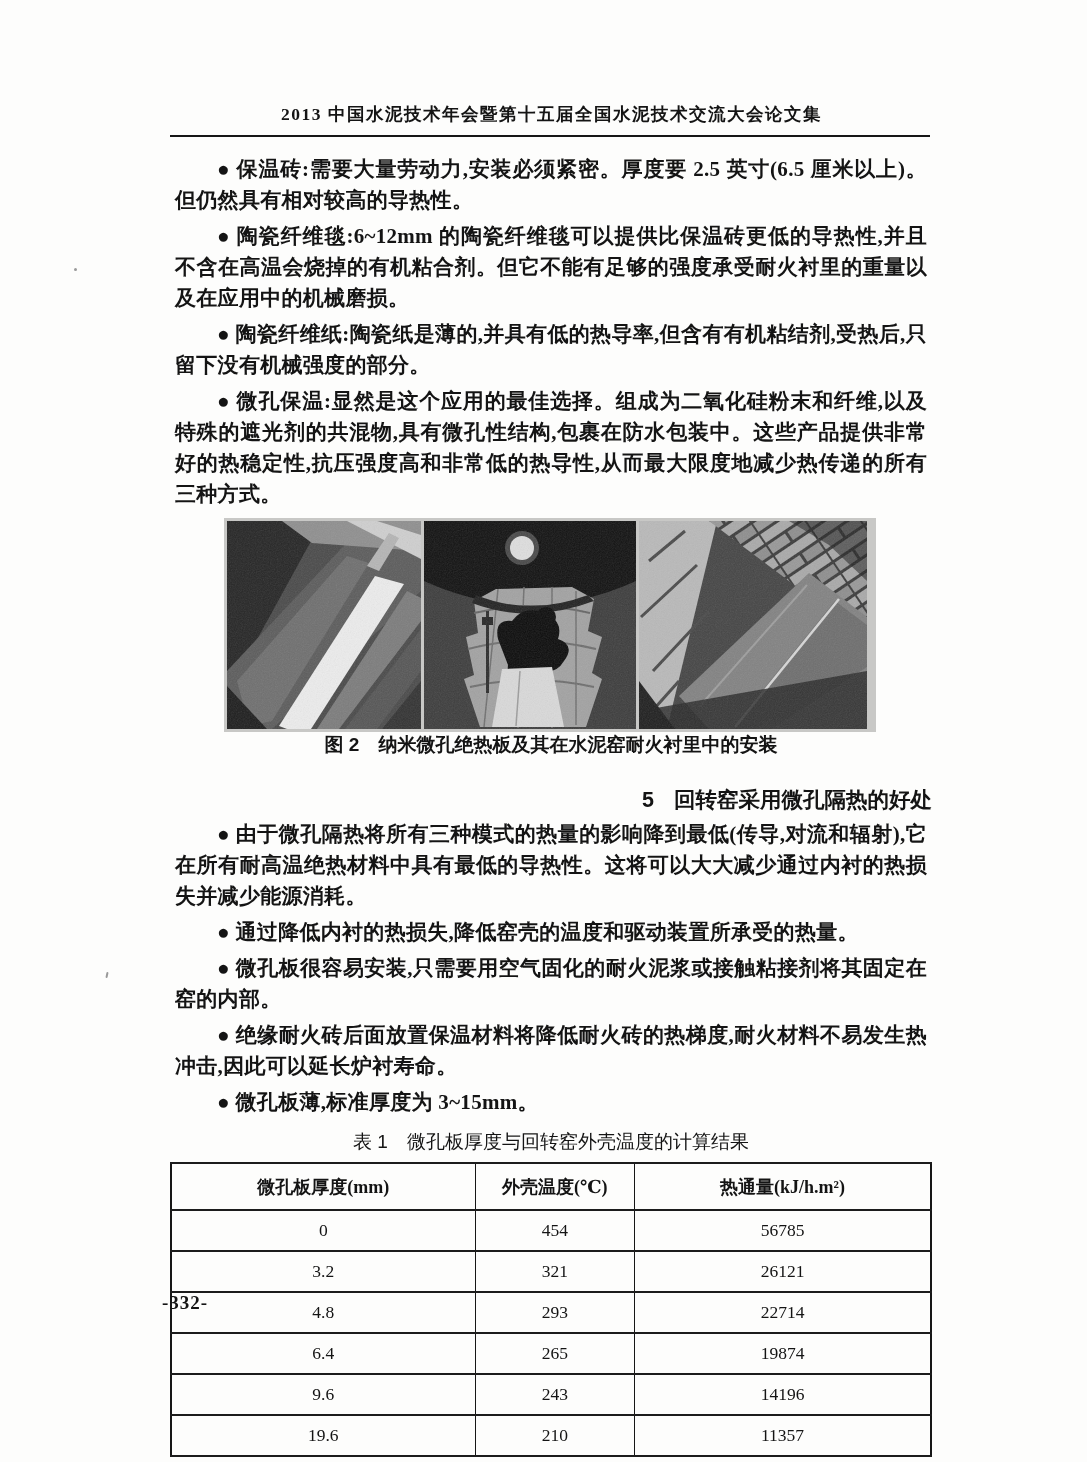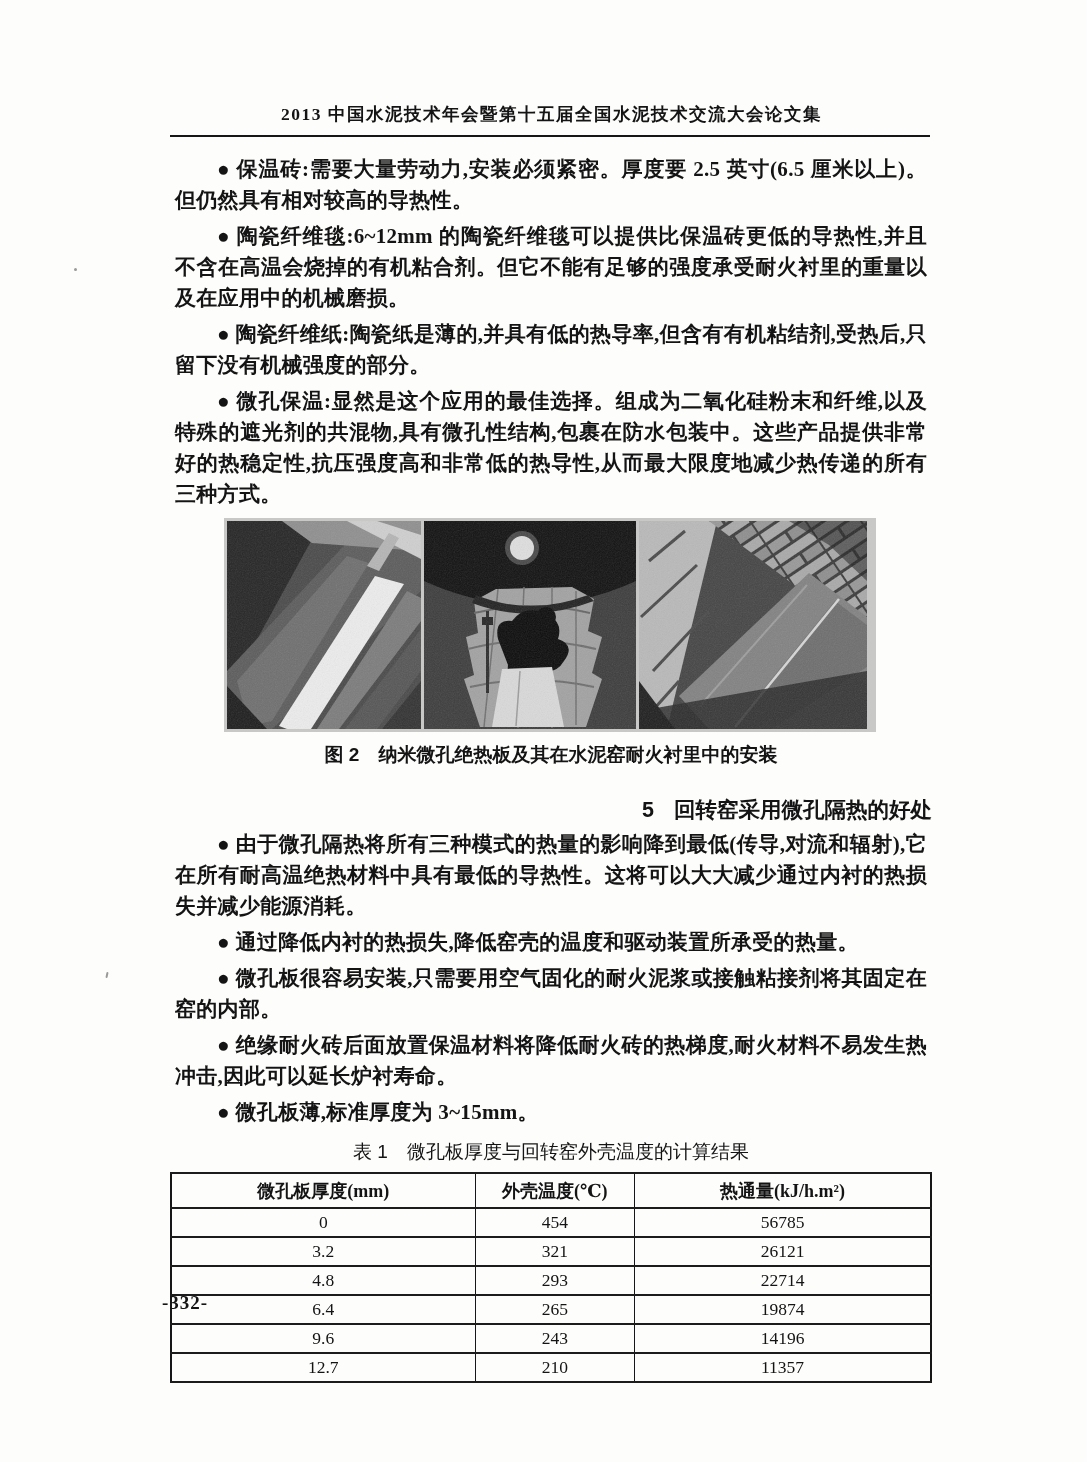--- a/index.html
+++ b/index.html
@@ -32,21 +32,20 @@
   }
   .figure-band{
     margin:8px 0 0 54px;
     width:646px;
     background:#c8c8c6;
     padding:3px;
     display:flex;gap:3px;
   }
   .photo{display:block;background:#444;}
   .figure-caption{
-    margin-top:10px;
     text-align:center;
     font-size:19px;font-weight:bold;
     font-family:"Liberation Sans","DejaVu Sans",sans-serif;
   }
   .section-heading{
     margin:27px 0 0 0;
     font-size:21.5px;font-weight:bold;
     font-family:"Liberation Sans","DejaVu Sans",sans-serif;
     text-align:right;
   }
@@ -62,21 +61,21 @@
     border-collapse:collapse;
     table-layout:fixed;
     border:2.5px solid #161616;
   }
   table.results th, table.results td{
     border-left:1.5px solid #161616;
     border-right:1.5px solid #161616;
     border-top:2px solid #1c1c1c;
     border-bottom:2px solid #1c1c1c;
     text-align:center;vertical-align:middle;
-    padding:2px;
+    padding:8px;
   }
   table.results th{
     height:29px;
     font-size:18px;font-weight:600;
   }
   table.results td{
     height:23px;
     font-size:17.5px;font-weight:500;
   }
   .page-number{
@@ -229,21 +228,21 @@
           <td>6.4</td>
           <td>265</td>
           <td>19874</td>
         </tr>
         <tr>
           <td>9.6</td>
           <td>243</td>
           <td>14196</td>
         </tr>
         <tr>
-          <td>12.7</td>
+          <td>19.6</td>
           <td>210</td>
           <td>11357</td>
         </tr>
       </tbody>
     </table>
 
   </div>
 
   <div class="page-number">-332-</div>
 

